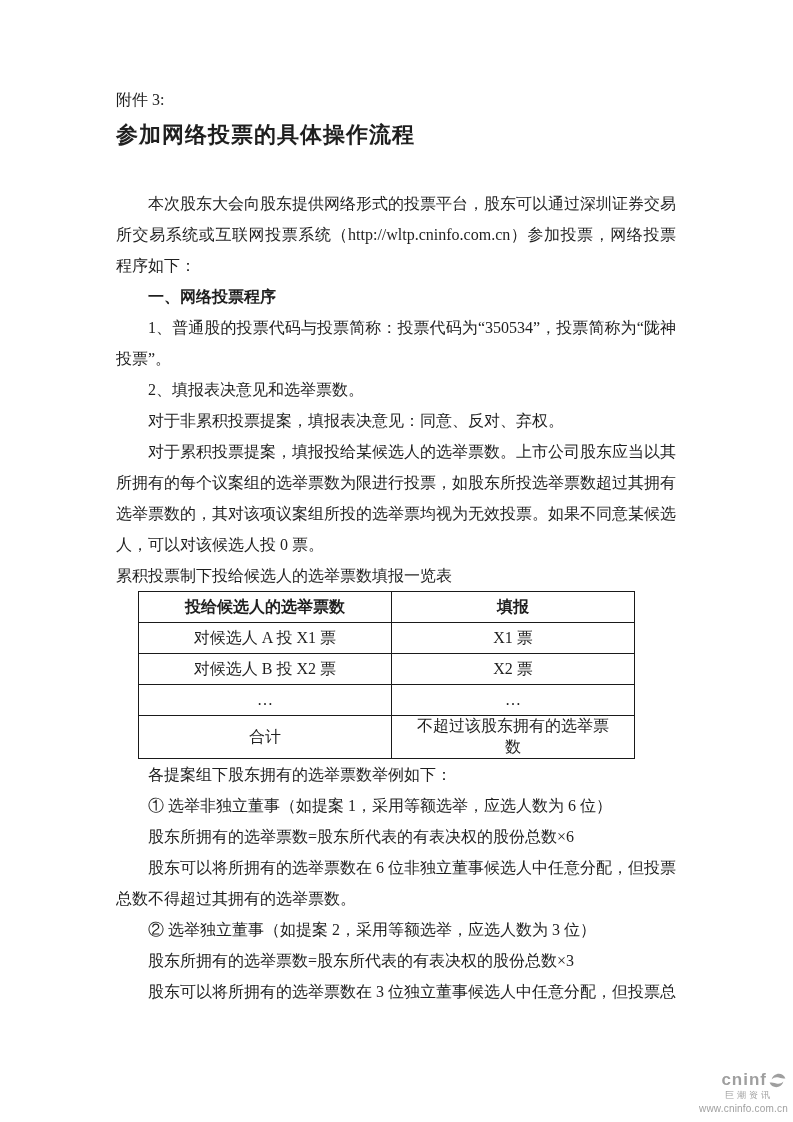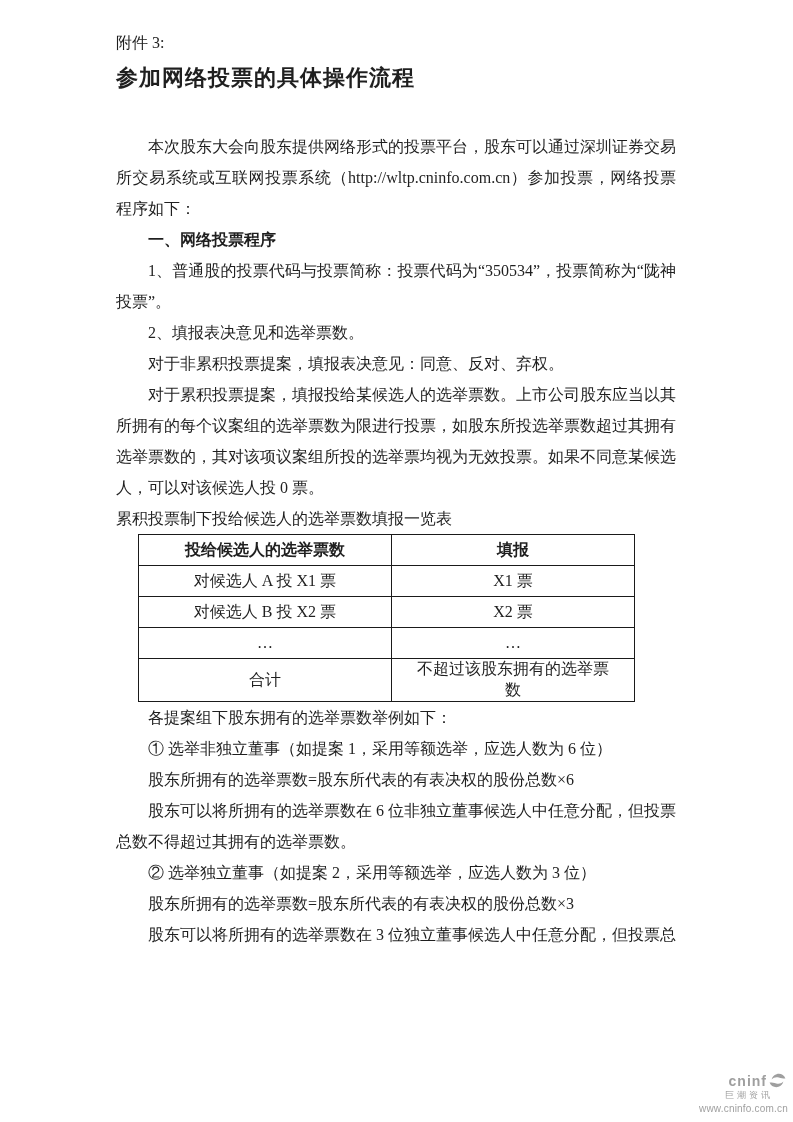--- a/index.html
+++ b/index.html
@@ -14,23 +14,23 @@
     overflow: hidden;
     margin: 0 auto;
   }
   .content {
     position: absolute;
     left: 116px;
     top: 0;
     width: 560px;
   }
   .attachment-label {
+    padding-top: 88px;
     font-size: 16px;
     line-height: 24px;
-    margin-top: 31px;
   }
   .doc-title {
     margin-top: 8px;
     text-align: left;
     font-family: "Liberation Sans", "DejaVu Sans", sans-serif;
     font-weight: bold;
     font-size: 22px;
     line-height: 30px;
     letter-spacing: 1px;
   }
@@ -83,21 +83,21 @@
   }
   .brand-row {
     display: flex;
     align-items: center;
     justify-content: flex-end;
     gap: 1px;
     margin-right: 1px;
   }
   .brand-text {
     font-weight: bold;
-    font-size: 14px;
+    font-size: 17px;
     letter-spacing: 1px;
   }
   .swirl { display: block; }
   .brand-cn {
     font-size: 9px;
     letter-spacing: 3px;
     margin-right: 15px;
     margin-top: -1px;
   }
   .footer-url {

